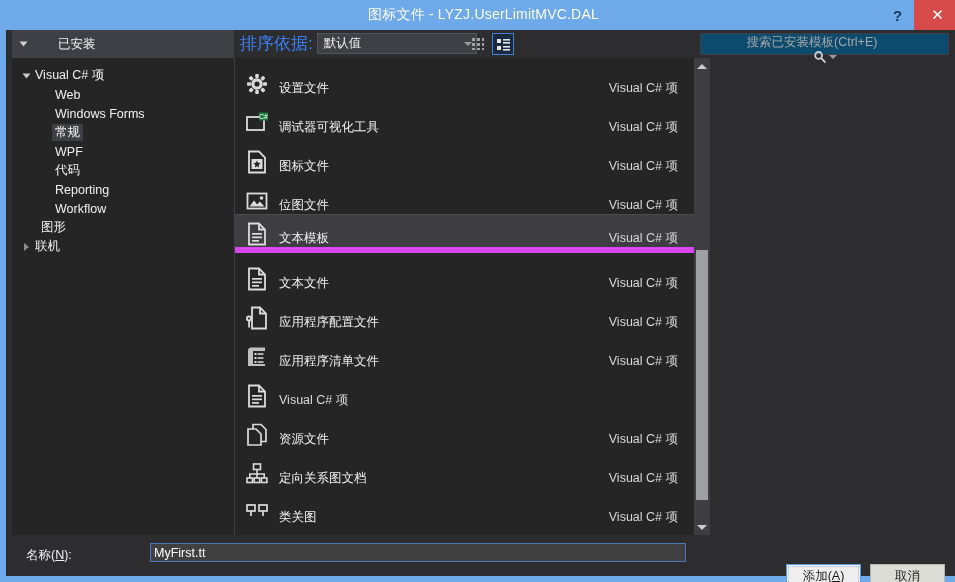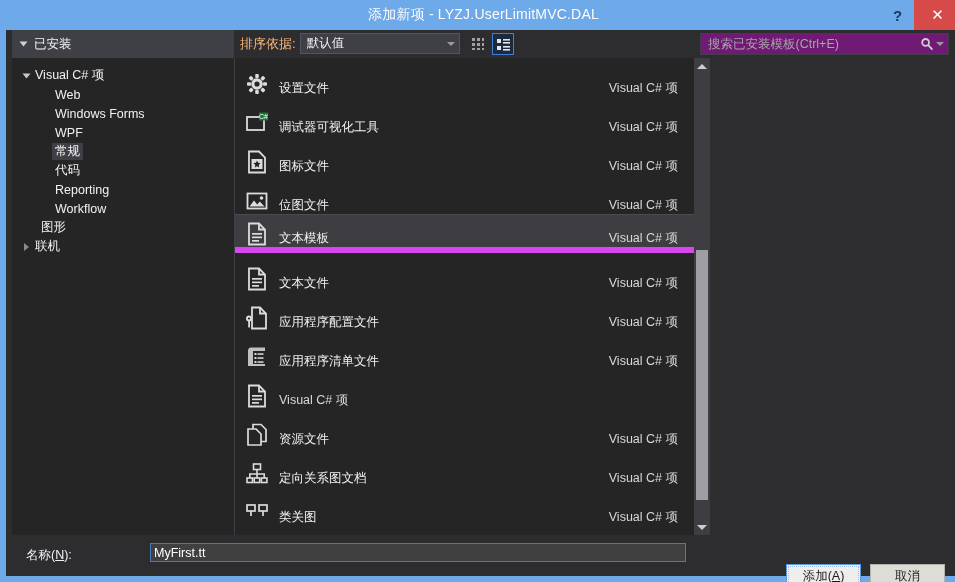--- a/index.html
+++ b/index.html
@@ -43,54 +43,54 @@
     background:#2d2d30;
   }
   
   .toolbar{
     position:absolute;left:0;top:0;width:943px;height:28px;
     background:#2d2d30;
   }
   .sidebar-head{
     position:absolute;left:0;top:0;width:222px;height:28px;
     background:#3f3f46;
-    display:flex;align-items:center;
+    display:flex;align-items:center;gap:24px;
   }
   .sb-arrow{
     margin-left:9px;width:0;height:0;
     border-left:5px solid #d0d0d0;border-top:4px solid transparent;border-bottom:4px solid transparent;
     transform:rotate(90deg);
   }
   .sb-title{margin-left:8px;color:#f1f1f1;font-size:12.5px;}
   .sortbox{
     position:absolute;left:228px;top:3px;display:flex;align-items:center;height:21px;
   }
-  .sort-label{color:#fdba74;font-size:13px;}
+  .sort-label{color:#3b82f6;font-size:17px;}
   .sort-select{
     margin-left:4px;width:160px;height:21px;box-sizing:border-box;
     background:#3f3f46;border:1px solid #54545c;
     display:flex;align-items:center;justify-content:space-between;
     padding:0 4px 0 6px;
   }
   .sort-value{color:#f1f1f1;font-size:12.5px;}
   .caret-dn{
     width:0;height:0;border-left:4px solid transparent;border-right:4px solid transparent;
     border-top:4px solid #9a9a9f;
   }
   .viewbtns{position:absolute;left:455px;top:34px;}
   .vbtn{
     position:absolute;top:0;width:22px;height:22px;box-sizing:border-box;
     display:flex;align-items:center;justify-content:center;
   }
   #grid-view{left:0;}
   #list-view{left:25px;background:#1b2a3f;border:1px solid #3f7fd4;}
   .searchwrap{
     position:absolute;left:688px;top:3px;width:249px;height:22px;box-sizing:border-box;
-    background:#701a75;border:1px solid #3f3f46;
-    display:flex;align-items:center;
+    background:#0c4a6e;border:1px solid #3f3f46;
+    display:flex;align-items:center;flex-direction:column;
   }
   .search-input{
     flex:1;background:transparent;border:0;outline:none;
     color:#a6a6a6;font-size:12.5px;font-family:inherit;padding-left:7px;
   }
   .search-input::placeholder{color:#a6a6a6;opacity:1;}
   .search-icon-box{width:32px;display:flex;align-items:center;justify-content:center;gap:2px;}
   
   .sidebar{
     position:absolute;left:0;top:28px;width:222px;height:477px;
@@ -178,21 +178,21 @@
     left:858px;width:75px;background:#ddddd8;color:#1a1a1a;border:1px solid #b4b4ac;
   }
   .dlg-btn u{text-decoration:underline;}
 </style>
 </head>
 <body>
 
 <div class="window">
 
   <div class="titlebar">
-    <span class="title-text">添加新项 - LYZJ.UserLimitMVC.DAL</span>
+    <span class="title-text">图标文件 - LYZJ.UserLimitMVC.DAL</span>
     <div class="title-buttons">
       <div class="tb-help">?</div>
       <div class="tb-close">✕</div>
     </div>
   </div>
 
   <div class="frame">
 
     <div class="toolbar">
 
@@ -258,25 +258,25 @@
               <i></i>
             </span>
             <span class="tlabel">Visual C# 项</span>
           </div>
           <div class="tnode lvl1">
             <span class="tlabel">Web</span>
           </div>
           <div class="tnode lvl1">
             <span class="tlabel">Windows Forms</span>
           </div>
-          <div class="tnode lvl1">
-            <span class="tlabel">WPF</span>
-          </div>
           <div class="tnode lvl1 sel">
             <span class="tlabel">常规</span>
+          </div>
+          <div class="tnode lvl1">
+            <span class="tlabel">WPF</span>
           </div>
           <div class="tnode lvl1">
             <span class="tlabel">代码</span>
           </div>
           <div class="tnode lvl1">
             <span class="tlabel">Reporting</span>
           </div>
           <div class="tnode lvl1">
             <span class="tlabel">Workflow</span>
           </div>

